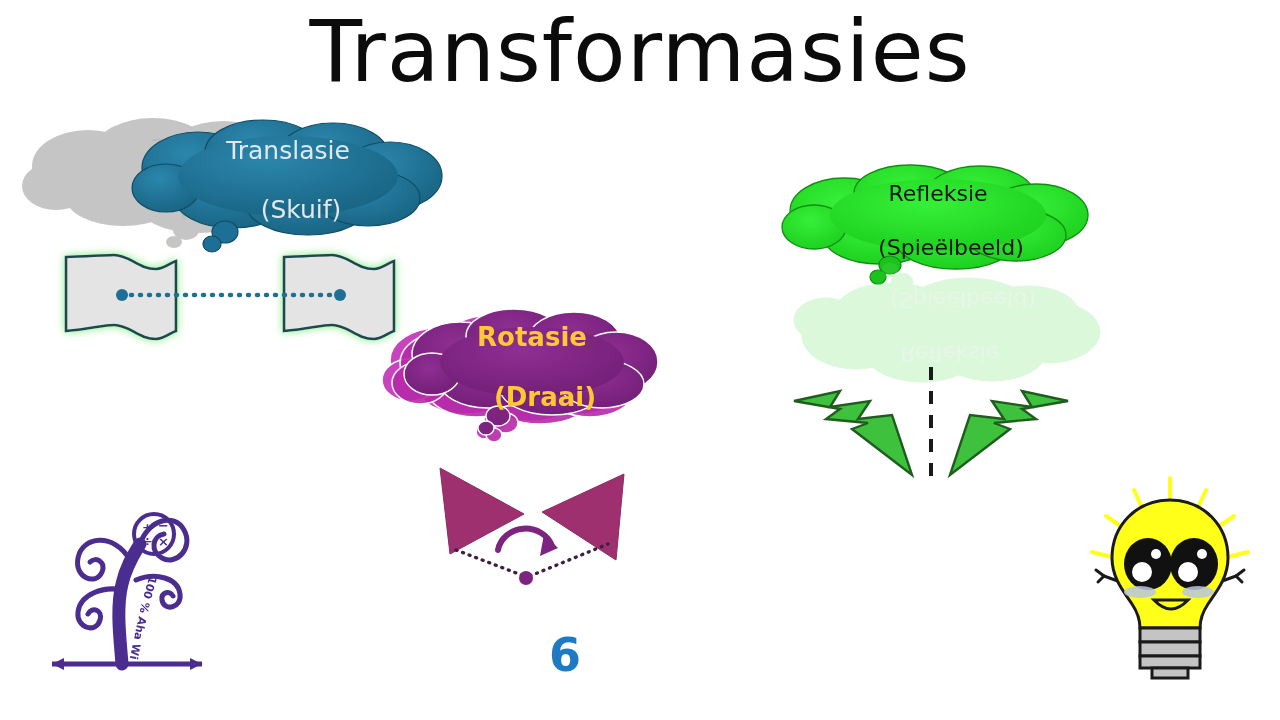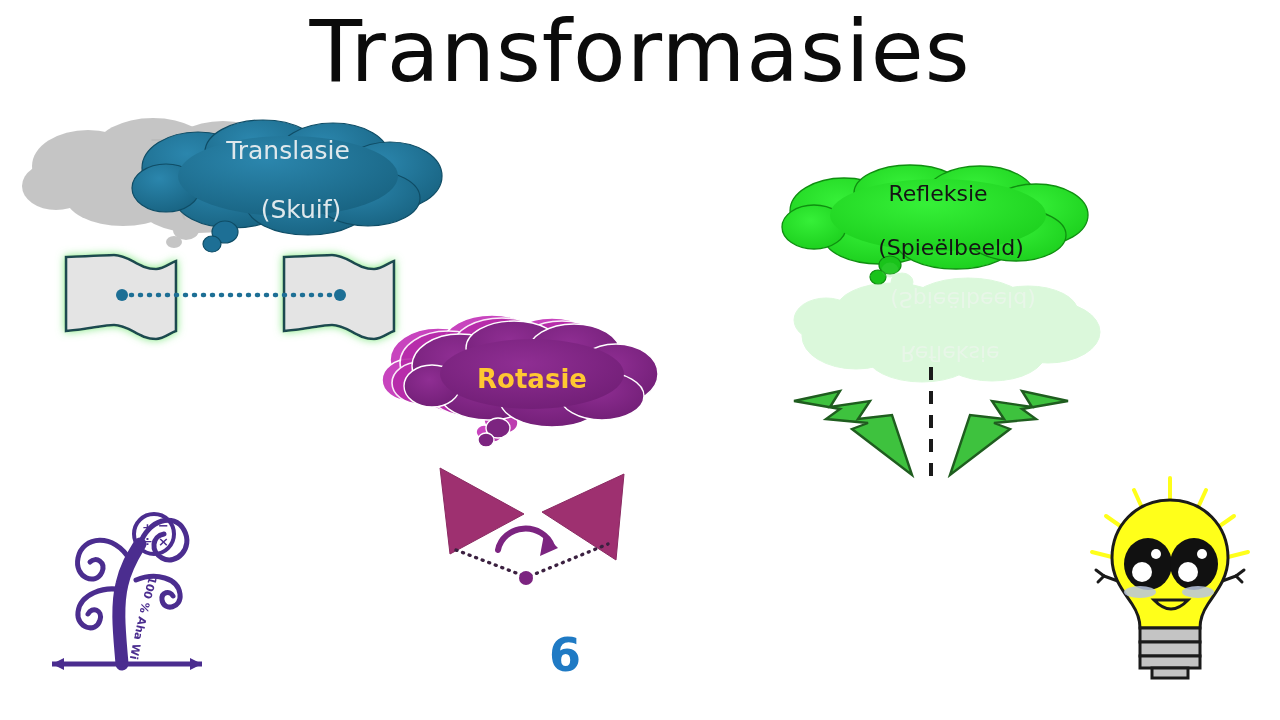--- a/index.html
+++ b/index.html
@@ -80,21 +80,21 @@
   
   #cloud-refleksie { left: 778px; top: 165px; width: 320px; height: 110px; }
   #cloud-refleksie .cloud-txt { color: #141414; font-size: 22px; }
   #cloud-refleksie-mirror {
     left: 790px; top: 272px; width: 320px; height: 110px;
     transform: scaleY(-1); opacity: .22;
   }
   #cloud-refleksie-mirror .cloud-txt { color: #9ad79a; font-size: 22px; }
 
   
-  #cloud-rotasie { left: 402px; top: 318px; width: 260px; height: 122px; }
+  #cloud-rotasie { left: 402px; top: 306px; width: 260px; height: 122px; }
   #cloud-rotasie .cloud-txt { color: #ffc832; font-size: 26px; font-weight: 600; }
   #cloud-rotasie-ghost { left: 380px; top: 312px; width: 260px; height: 122px; opacity: .9; }
   #cloud-rotasie-ghost2 { left: 390px; top: 315px; width: 260px; height: 122px; opacity: .9; }
 
   svg { display: block; overflow: visible; }
   .abs { position: absolute; }
 </style>
 </head>
 <body>
 
@@ -293,20 +293,21 @@
         <ellipse cx="30" cy="68" rx="28" ry="21"></ellipse>
       </g>
       <ellipse cx="130" cy="56" rx="92" ry="35" fill="url(#pgrad)"></ellipse>
       <g fill="#7c2480" stroke="#ffffff" stroke-width="1.4">
         <ellipse cx="96" cy="110" rx="12" ry="10"></ellipse>
         <ellipse cx="84" cy="122" rx="8" ry="7"></ellipse>
       </g>
     </svg>
     <div class="cloud-txt">
       <div class="l1">Rotasie</div>
+      <div class="l2">(Draai)</div>
     </div>
   </div>
 
   <div class="abs" style="left:412px; top:462px;">
     <svg width="240" height="125" viewBox="0 0 240 125">
       <path d="M28 6 L112 52 L38 92 Z" fill="#9e3070" stroke="#8a2a62" stroke-width="1"></path>
       <path d="M212 12 L130 50 L204 98 Z" fill="#9e3070" stroke="#8a2a62" stroke-width="1"></path>
       <line x1="44" y1="88" x2="112" y2="114" stroke="#3b2040" stroke-width="3.4" stroke-linecap="round" stroke-dasharray="1 6"></line>
       <line x1="118" y1="114" x2="196" y2="82" stroke="#3b2040" stroke-width="3.4" stroke-linecap="round" stroke-dasharray="1 6"></line>
       <path d="M86 88 A28 26 0 0 1 140 84" fill="none" stroke="#7c2480" stroke-width="6" stroke-linecap="round"></path>

